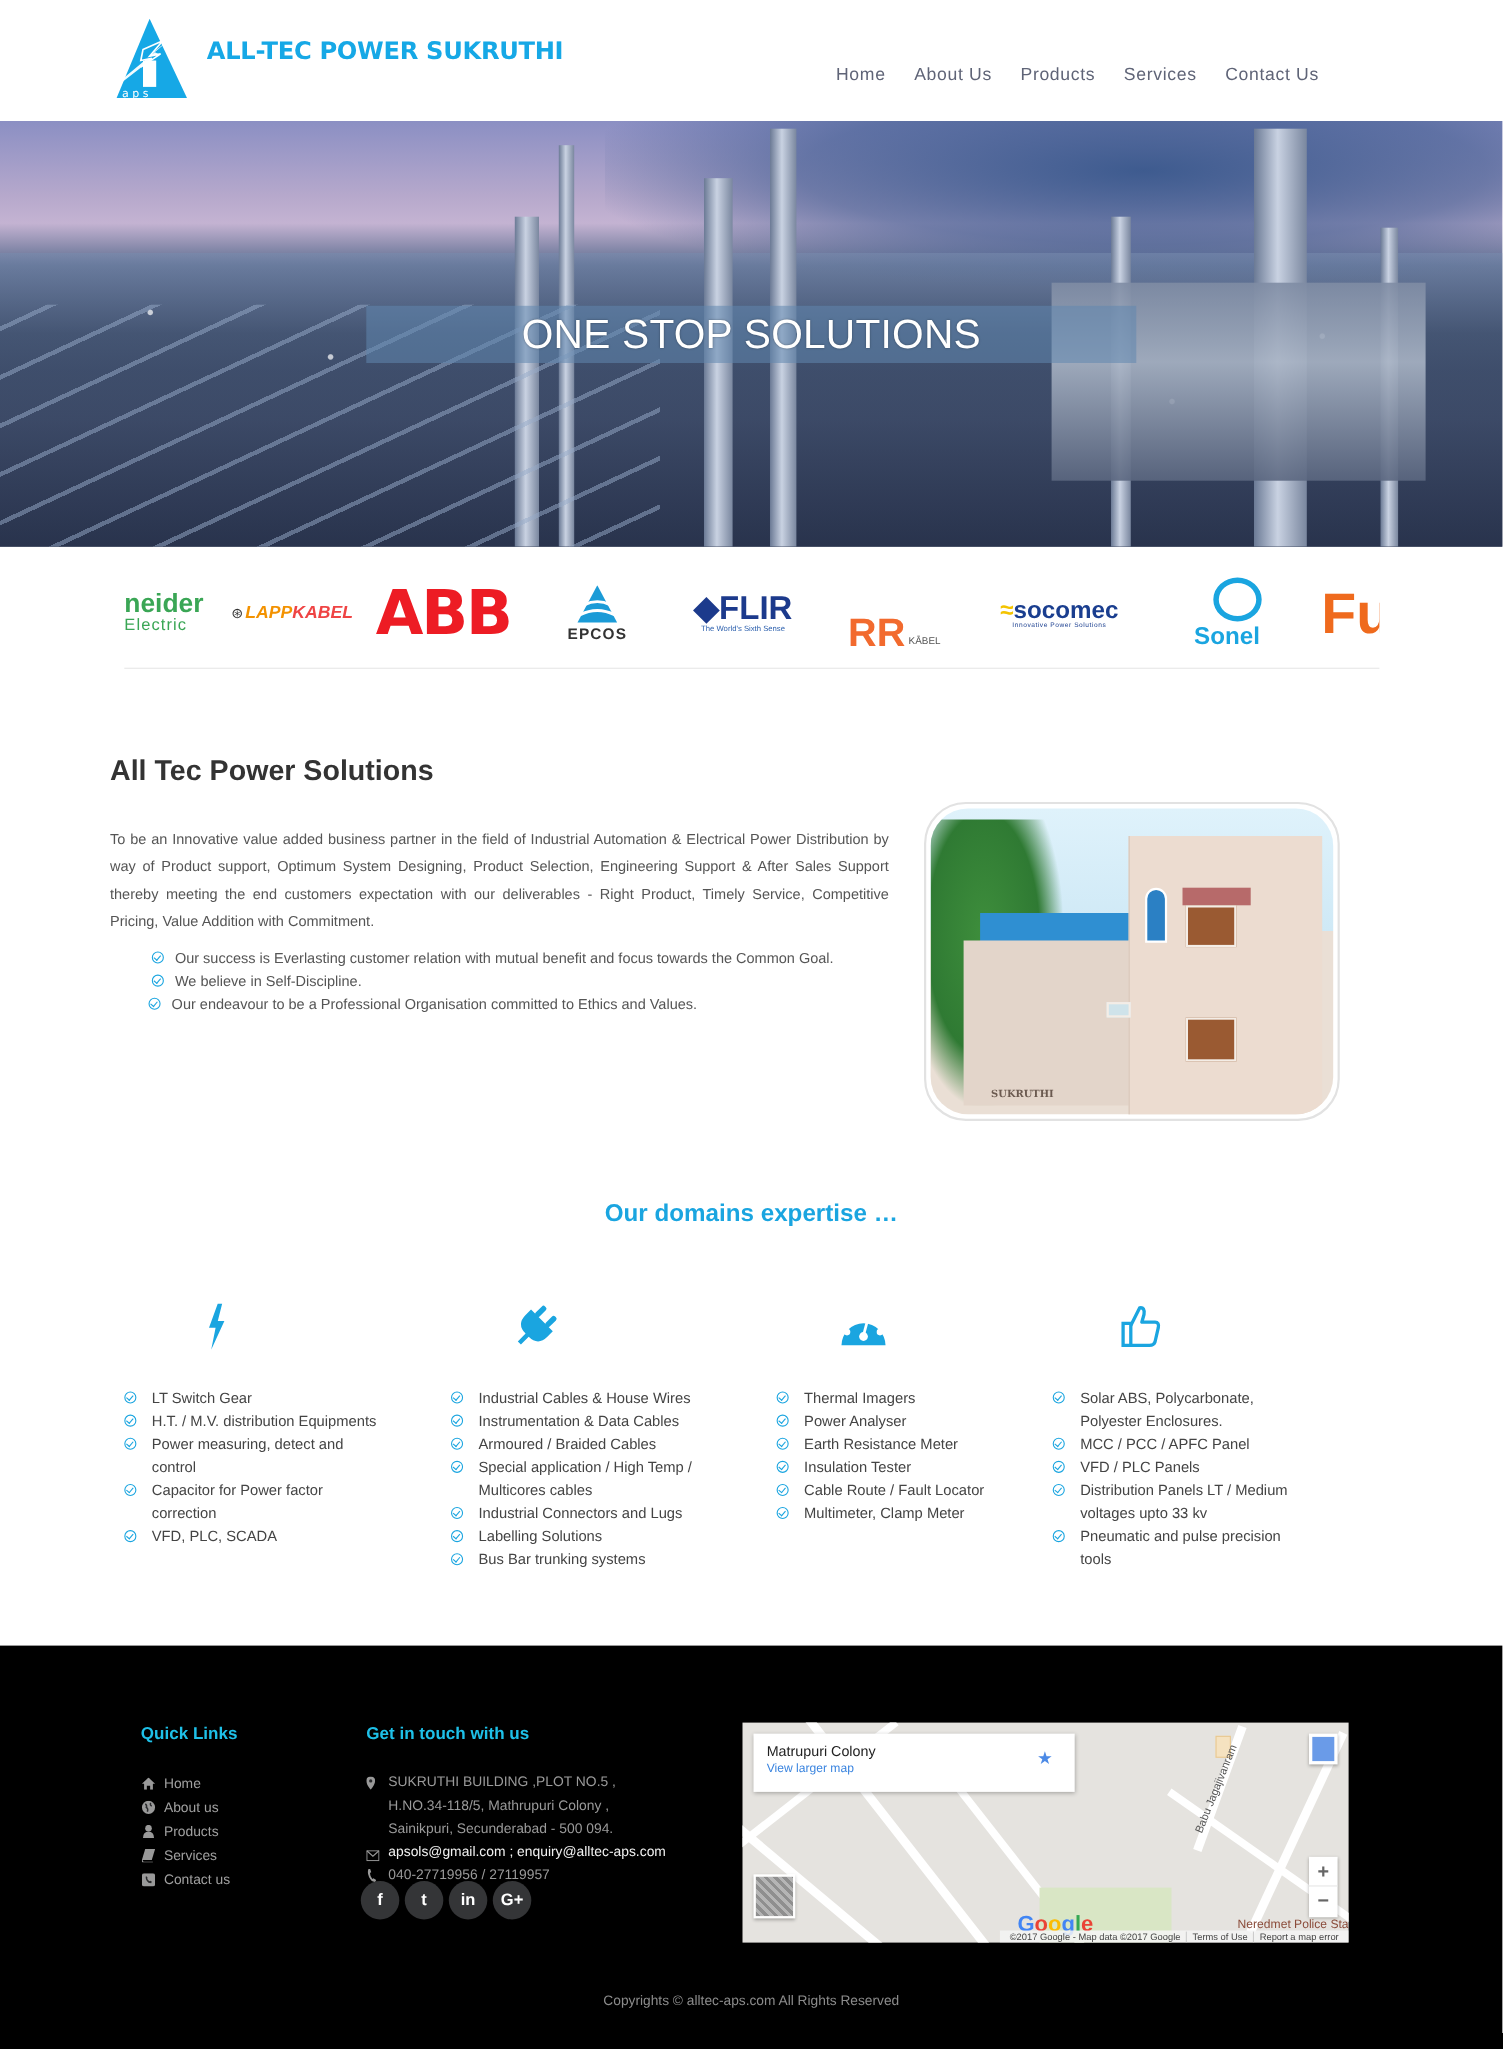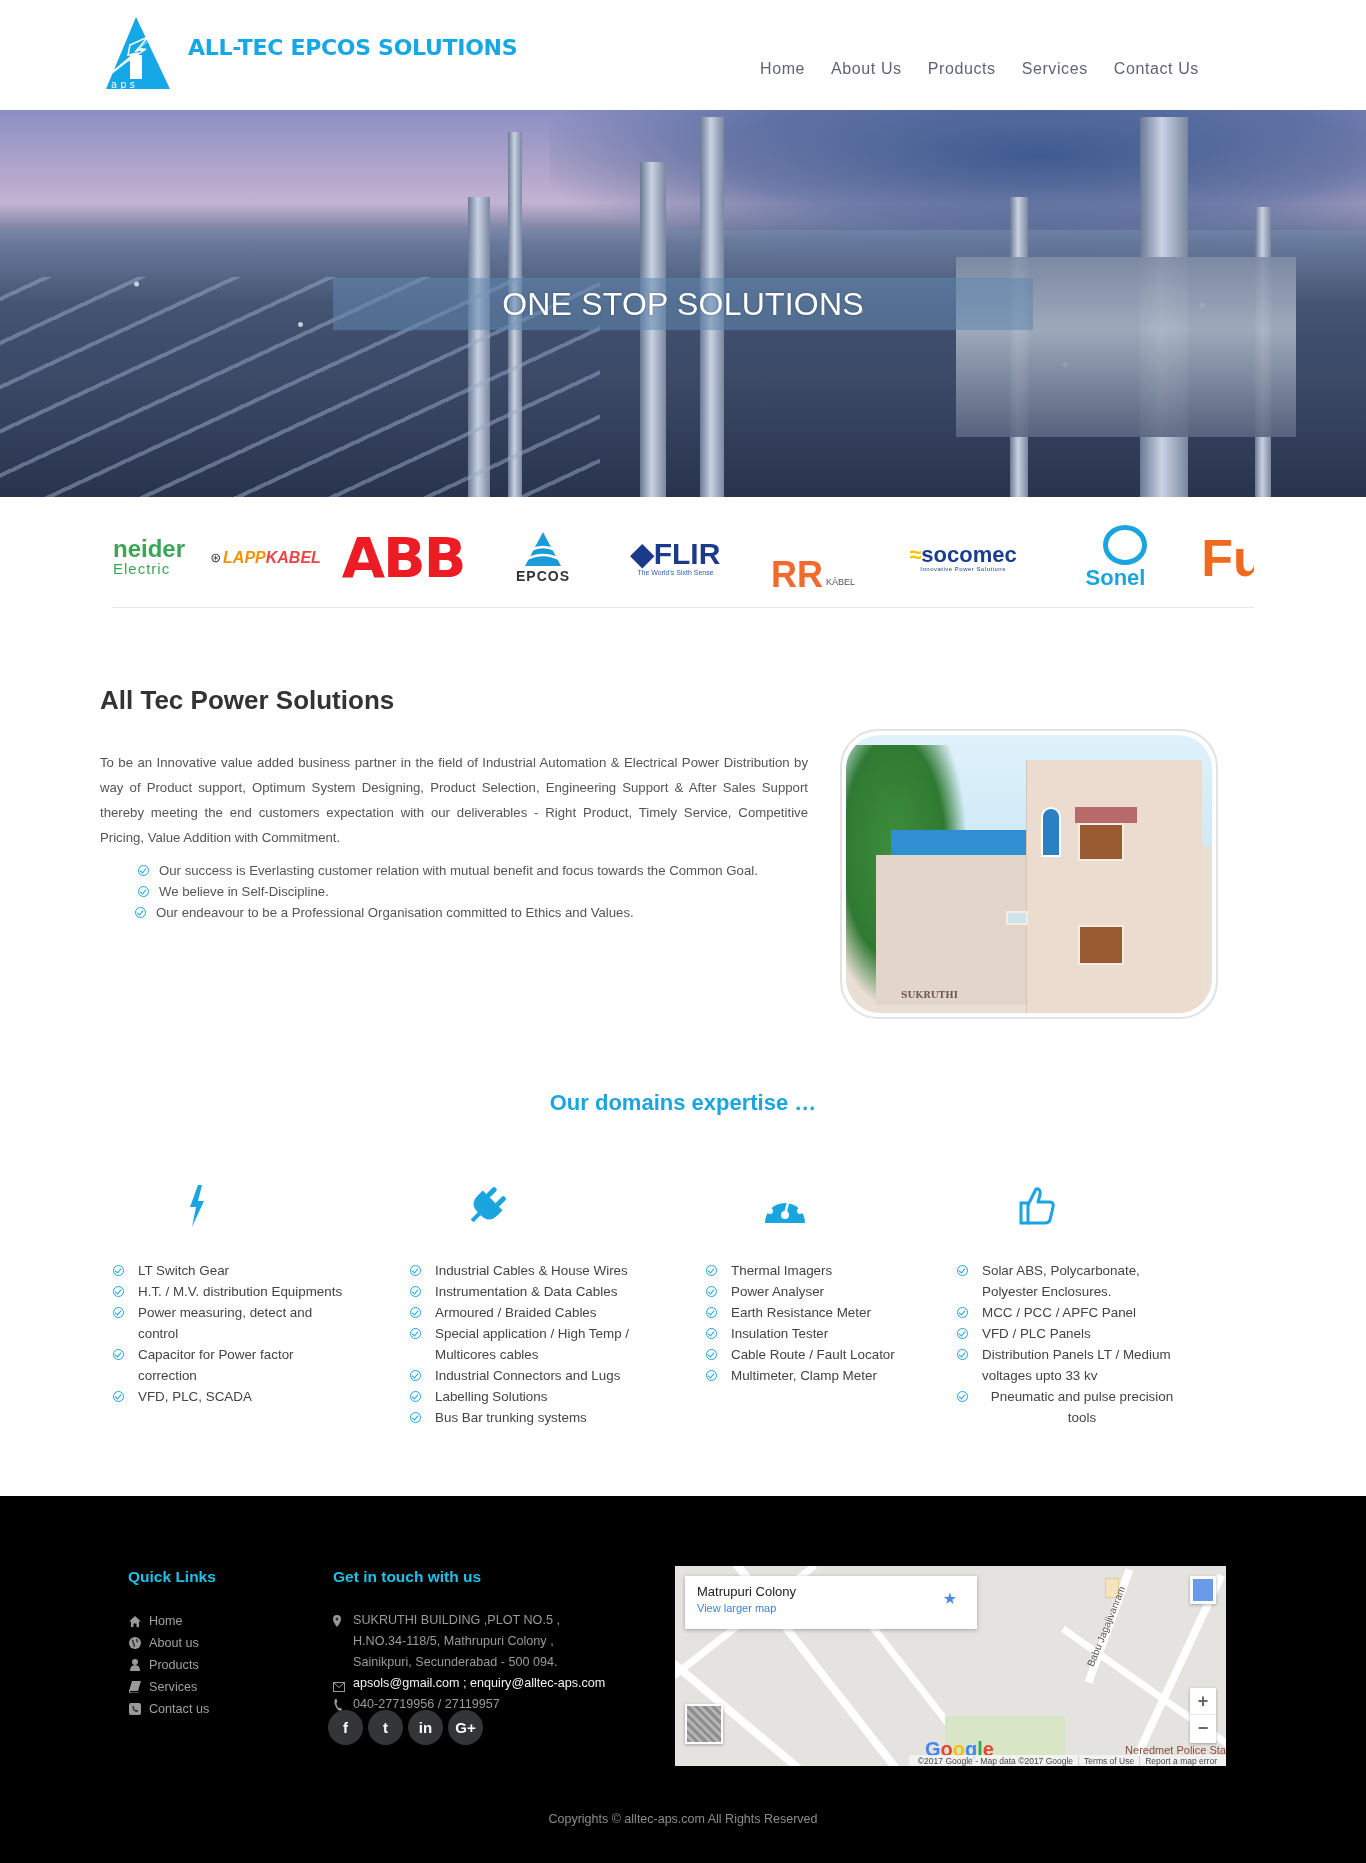--- a/index.html
+++ b/index.html
@@ -30,21 +30,21 @@
       radial-gradient(circle at 63% 30%, rgba(255,255,255,0.7) 0 2px, transparent 3px),
       radial-gradient(circle at 78% 50%, rgba(255,255,255,0.7) 0 2px, transparent 3px),
       radial-gradient(circle at 88% 28%, rgba(255,255,255,0.7) 0 2px, transparent 3px),
       linear-gradient(180deg, rgba(120,140,175,0.55) 0%, rgba(70,85,115,0.6) 40%, rgba(40,50,75,0.7) 100%); }
   .hero .tower { position: absolute; bottom: 0; background: linear-gradient(90deg, #6b7a95, #c9d2e2 45%, #7a879f); }
   .hero .plant { position: absolute; right: 70px; bottom: 60px; width: 340px; height: 180px;
     background: linear-gradient(180deg, #7f8ca4 0%, #a8b3c4 40%, #5b6780 100%); opacity: 0.9; }
   .hero .pipes { position: absolute; left: 0; bottom: 0; width: 600px; height: 220px;
     background: repeating-linear-gradient(155deg, rgba(30,40,60,0.0) 0 18px, rgba(150,170,200,0.5) 18px 22px, rgba(30,40,60,0.0) 22px 40px); }
   .hero-banner { position: absolute; left: 333px; top: 168px; width: 700px; height: 52px; background: rgba(96,135,175,0.55); display: flex; align-items: center; justify-content: center; }
-  .hero-banner span { font-size: 32px; color: #fff; letter-spacing: 0.2px; text-shadow: 0 0 2px rgba(0,0,0,0.4); }
+  .hero-banner span { font-size: 37px; color: #fff; letter-spacing: 0.2px; text-shadow: 0 0 2px rgba(0,0,0,0.4); }
 
   
   .brands { position: absolute; left: 113px; top: 520px; width: 1141px; height: 75px; display: flex; align-items: flex-end; overflow: hidden; }
   .brand { flex: 0 0 auto; display: flex; flex-direction: column; align-items: center; justify-content: center; height: 75px; margin-right: 20px; }
   .brand-divider { position: absolute; left: 113px; top: 607px; width: 1141px; height: 1px; background: #e6e6e6; }
 
   
   .about-title { position: absolute; left: 100px; top: 685px; font-size: 26px; font-weight: bold; color: #333; }
   .about-text { position: absolute; left: 100px; top: 750px; width: 708px; font-size: 13.2px; line-height: 25px; color: #555; text-align: justify; }
   .about-list { position: absolute; left: 138px; top: 860px; width: 680px; list-style: none; }
@@ -110,21 +110,21 @@
   <div class="logo">
     <div class="logo-mark">
       <svg width="78" height="76" viewBox="0 0 78 76">
         <polygon points="36,2 6,74 70,74" fill="#16a8e6"></polygon>
         <rect x="30" y="40" width="12" height="24" fill="#fff"></rect>
         <path d="M10 58 L70 8 L40 32 L44 34 L8 62 Z" fill="#fff" opacity="0.95"></path>
         <path d="M30 30 L48 22 L36 36 L46 34 L28 46 L38 38 L28 40 Z" fill="#16a8e6" stroke="#fff" stroke-width="1.5"></path>
         <text x="11" y="73" font-size="10" fill="#fff" font-family="DejaVu Sans, sans-serif">a p s</text>
       </svg>
     </div>
-    <div class="logo-text">ALL-TEC EPCOS SOLUTIONS</div>
+    <div class="logo-text">ALL-TEC POWER SUKRUTHI</div>
   </div>
   <nav class="nav">
     <a>Home</a>
     <a>About Us</a>
     <a>Products</a>
     <a>Services</a>
     <a>Contact Us</a>
   </nav>
 </div>
 
@@ -285,21 +285,21 @@
     <svg width="40" height="42" viewBox="0 0 40 42">
       <path d="M4 18 H11 V38 H4 Z" fill="none" stroke="#1aa5e0" stroke-width="3"></path>
       <path d="M11 20 L19 4 Q24 3 23 10 L21 17 H33 Q37 17 36 22 L33 35 Q32 38 28 38 H11" fill="none" stroke="#1aa5e0" stroke-width="3" stroke-linejoin="round"></path>
     </svg>
   </div>
   <ul class="domain-list">
     <li style="width:215px;"><span class="check"></span><span>Solar ABS, Polycarbonate, Polyester Enclosures.</span></li>
     <li><span class="check"></span><span>MCC / PCC / APFC Panel</span></li>
     <li><span class="check"></span><span>VFD / PLC Panels</span></li>
     <li style="width:235px;white-space:pre-wrap;"><span class="check"></span><span>Distribution Panels LT / Medium  voltages upto 33 kv</span></li>
-    <li style="width:225px;text-align:center;"><span class="check"></span><span>Pneumatic and pulse precision tools</span></li>
+    <li style="width:225px;"><span class="check"></span><span>Pneumatic and pulse precision tools</span></li>
   </ul>
 </div>
 
 <footer class="footer">
   <h3 class="f-head" style="left:128px;">Quick Links</h3>
   <ul class="ql-list">
     <li>
       <span class="fi">
           <svg width="12" height="11" viewBox="0 0 12 11">
             <path d="M6 0 L12 5.5 H10 V11 H7.5 V7.5 H4.5 V11 H2 V5.5 H0 Z" fill="#999"></path>

